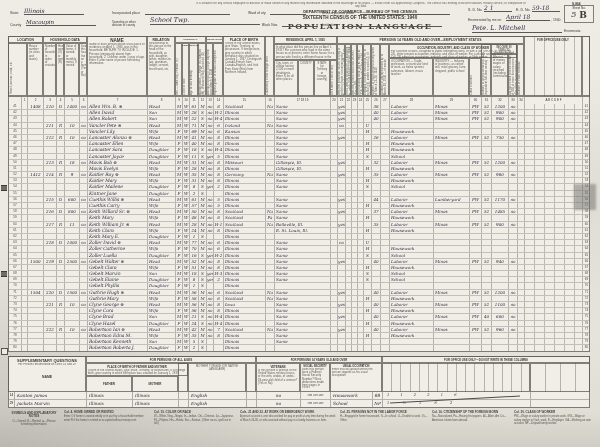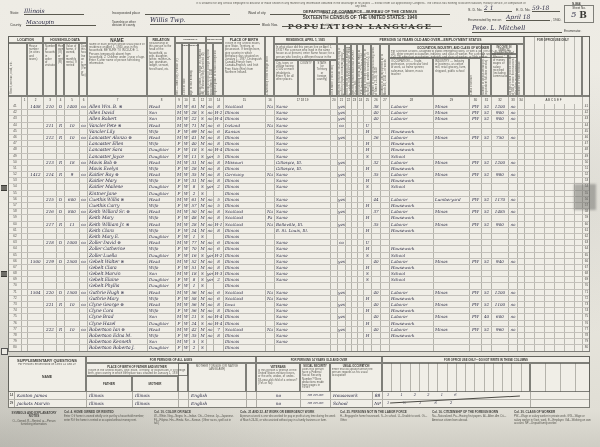--- a/index.html
+++ b/index.html
@@ -51,21 +51,21 @@
 <div class="abs print" style="left:250px;top:15px;width:220px;text-align:center;font-size:4.6px;font-weight:bold">SIXTEENTH CENSUS OF THE UNITED STATES: 1940</div>
 <div class="abs print" style="left:250px;top:21px;width:220px;text-align:center;font-size:8px;font-weight:bold;letter-spacing:1.5px;font-family:'DejaVu Serif',serif">POPULATION LANGUAGE</div>
 
 <div class="abs print" style="left:10px;top:11px;font-size:3.6px">State</div>
 <div class="abs hand hl" style="left:24px;top:7px;width:60px;font-size:6px">Illinois</div>
 <div class="abs print" style="left:10px;top:23px;font-size:3.6px">County</div>
 <div class="abs hand hl" style="left:26px;top:19px;width:70px;font-size:5.6px">Macoupin</div>
 <div class="abs print" style="left:112px;top:11px;font-size:3.4px">Incorporated place</div>
 <div class="abs hl" style="left:145px;top:14px;width:85px"></div>
 <div class="abs print" style="left:112px;top:21px;width:34px;font-size:3px;line-height:3.2px">Township or other division of county</div>
-<div class="abs hand hl" style="left:150px;top:16px;width:110px;font-size:6.4px">Willis Twp.</div>
+<div class="abs hand hl" style="left:150px;top:16px;width:110px;font-size:6.4px">School Twp.</div>
 <div class="abs print" style="left:248px;top:11px;font-size:3.4px">Ward of city</div>
 <div class="abs hl" style="left:270px;top:14px;width:36px"></div>
 <div class="abs print" style="left:262px;top:23px;font-size:3.4px">Block Nos.</div>
 <div class="abs hl" style="left:282px;top:26px;width:36px"></div>
 <div class="abs print" style="left:322px;top:11px;font-size:3.4px">Unincorporated place</div>
 <div class="abs hl" style="left:360px;top:14px;width:90px"></div>
 <div class="abs print" style="left:322px;top:23px;font-size:3.4px">Institution</div>
 <div class="abs hl" style="left:342px;top:26px;width:100px"></div>
 
 <div class="abs print" style="left:468px;top:8px;font-size:3.6px">S. D. No.</div>

